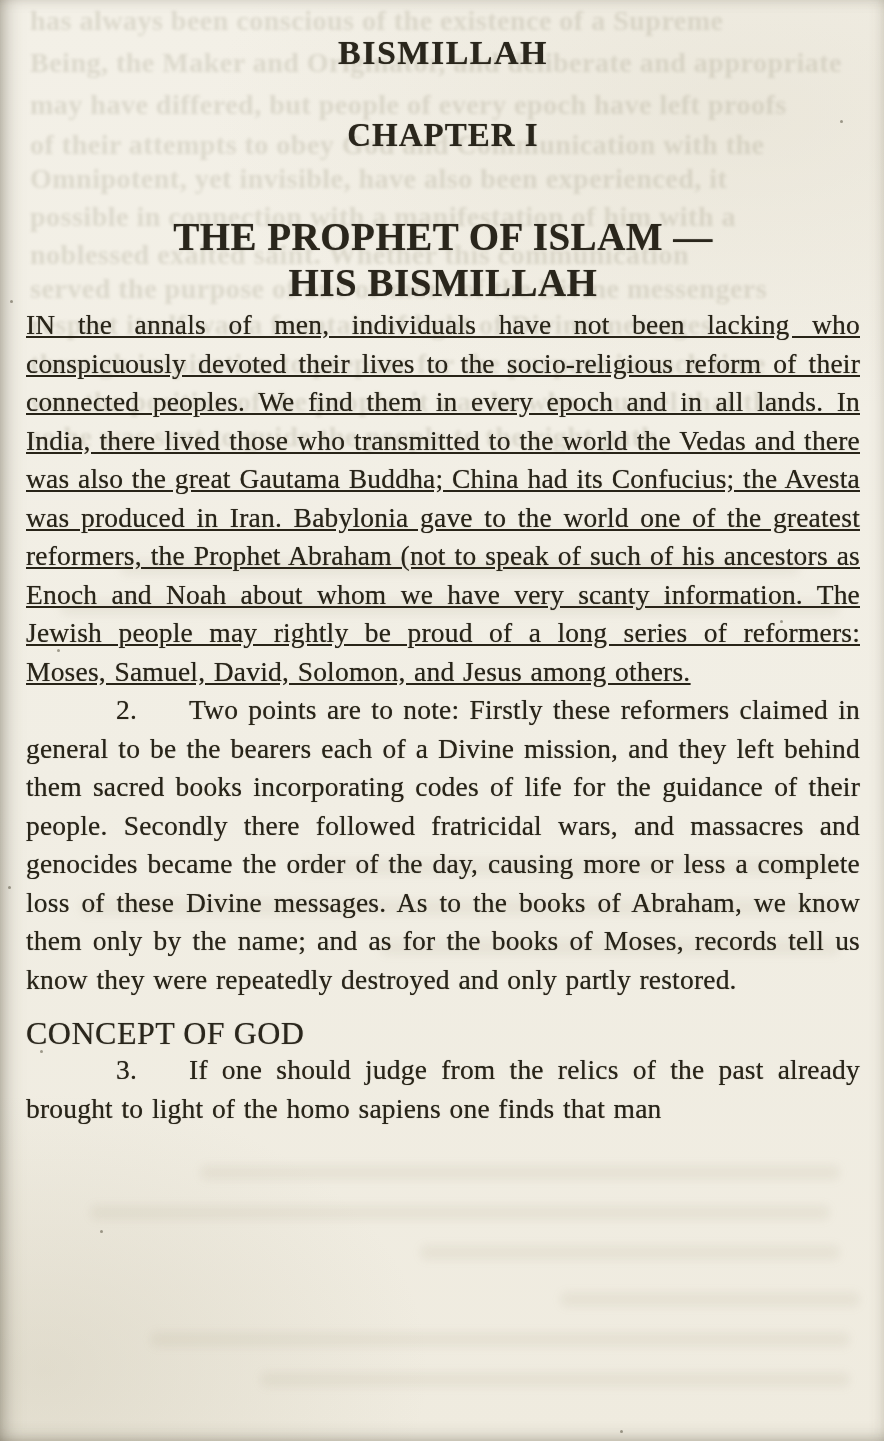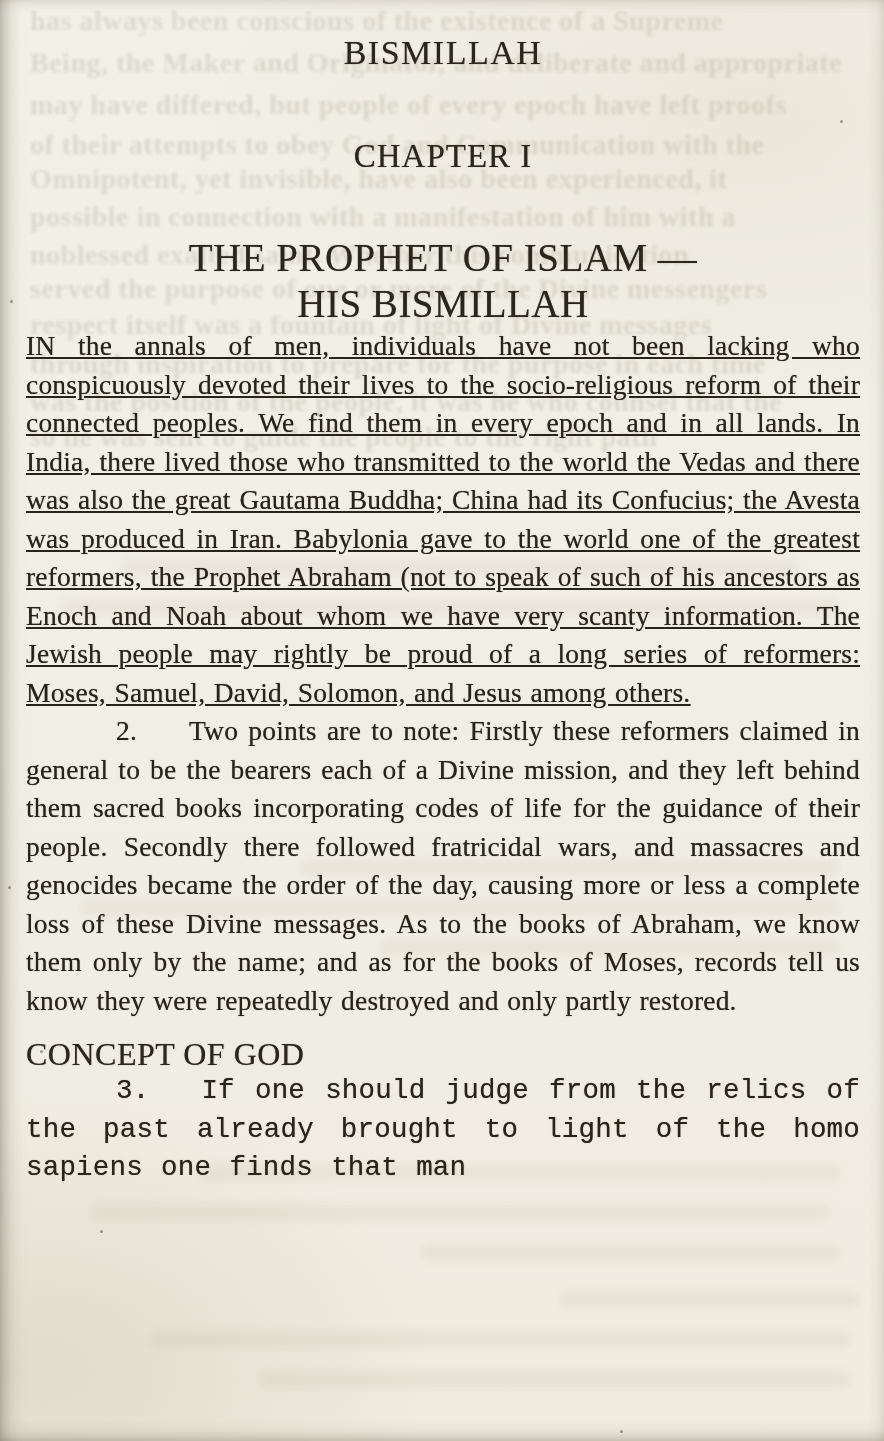--- a/index.html
+++ b/index.html
@@ -54,32 +54,32 @@
   }
 
   
   .content {
     position: relative;
     padding: 0 24px 0 26px;
     color: #262218;
   }
   .heading-center {
     text-align: center;
-    font-weight: normal;
+    font-weight: bold;
     color: #2a261c;
     text-shadow: 0 0 1px rgba(42,38,28,0.55);
   }
   .bismillah {
     padding-top: 36px;
     font-size: 34px;
     line-height: 34px;
     letter-spacing: 1.5px;
   }
   .chapter {
-    margin-top: 70px;
+    margin-top: 49px;
     font-size: 33px;
     line-height: 33px;
     letter-spacing: 1px;
   }
   .main-title {
     margin: 62px 0 0 0;
     font-size: 39px;
     line-height: 46px;
     letter-spacing: 0.5px;
   }
@@ -88,21 +88,21 @@
     font-size: 27.5px;
     line-height: 38.5px;
     text-align: justify;
     letter-spacing: 0.2px;
     word-spacing: 1.5px;
     color: #282418;
     text-shadow: 0 0 0.8px rgba(40,36,28,0.65);
   }
   .para-1 { margin-top: 64px; text-decoration: underline; }
   .para-2 { margin-top: 16px; }
-  .para-3 { margin-top: 28px; font-family: Liberation Mono, monospace; }
+  .para-3 { margin-top: 28px; }
   .pnum {
     display: inline-block;
     margin-left: 90px;
     margin-right: 52px;
   }
   .section-heading {
     margin: 16px 0 0 0;
     font-size: 32px;
     line-height: 36px;
     font-weight: normal;

